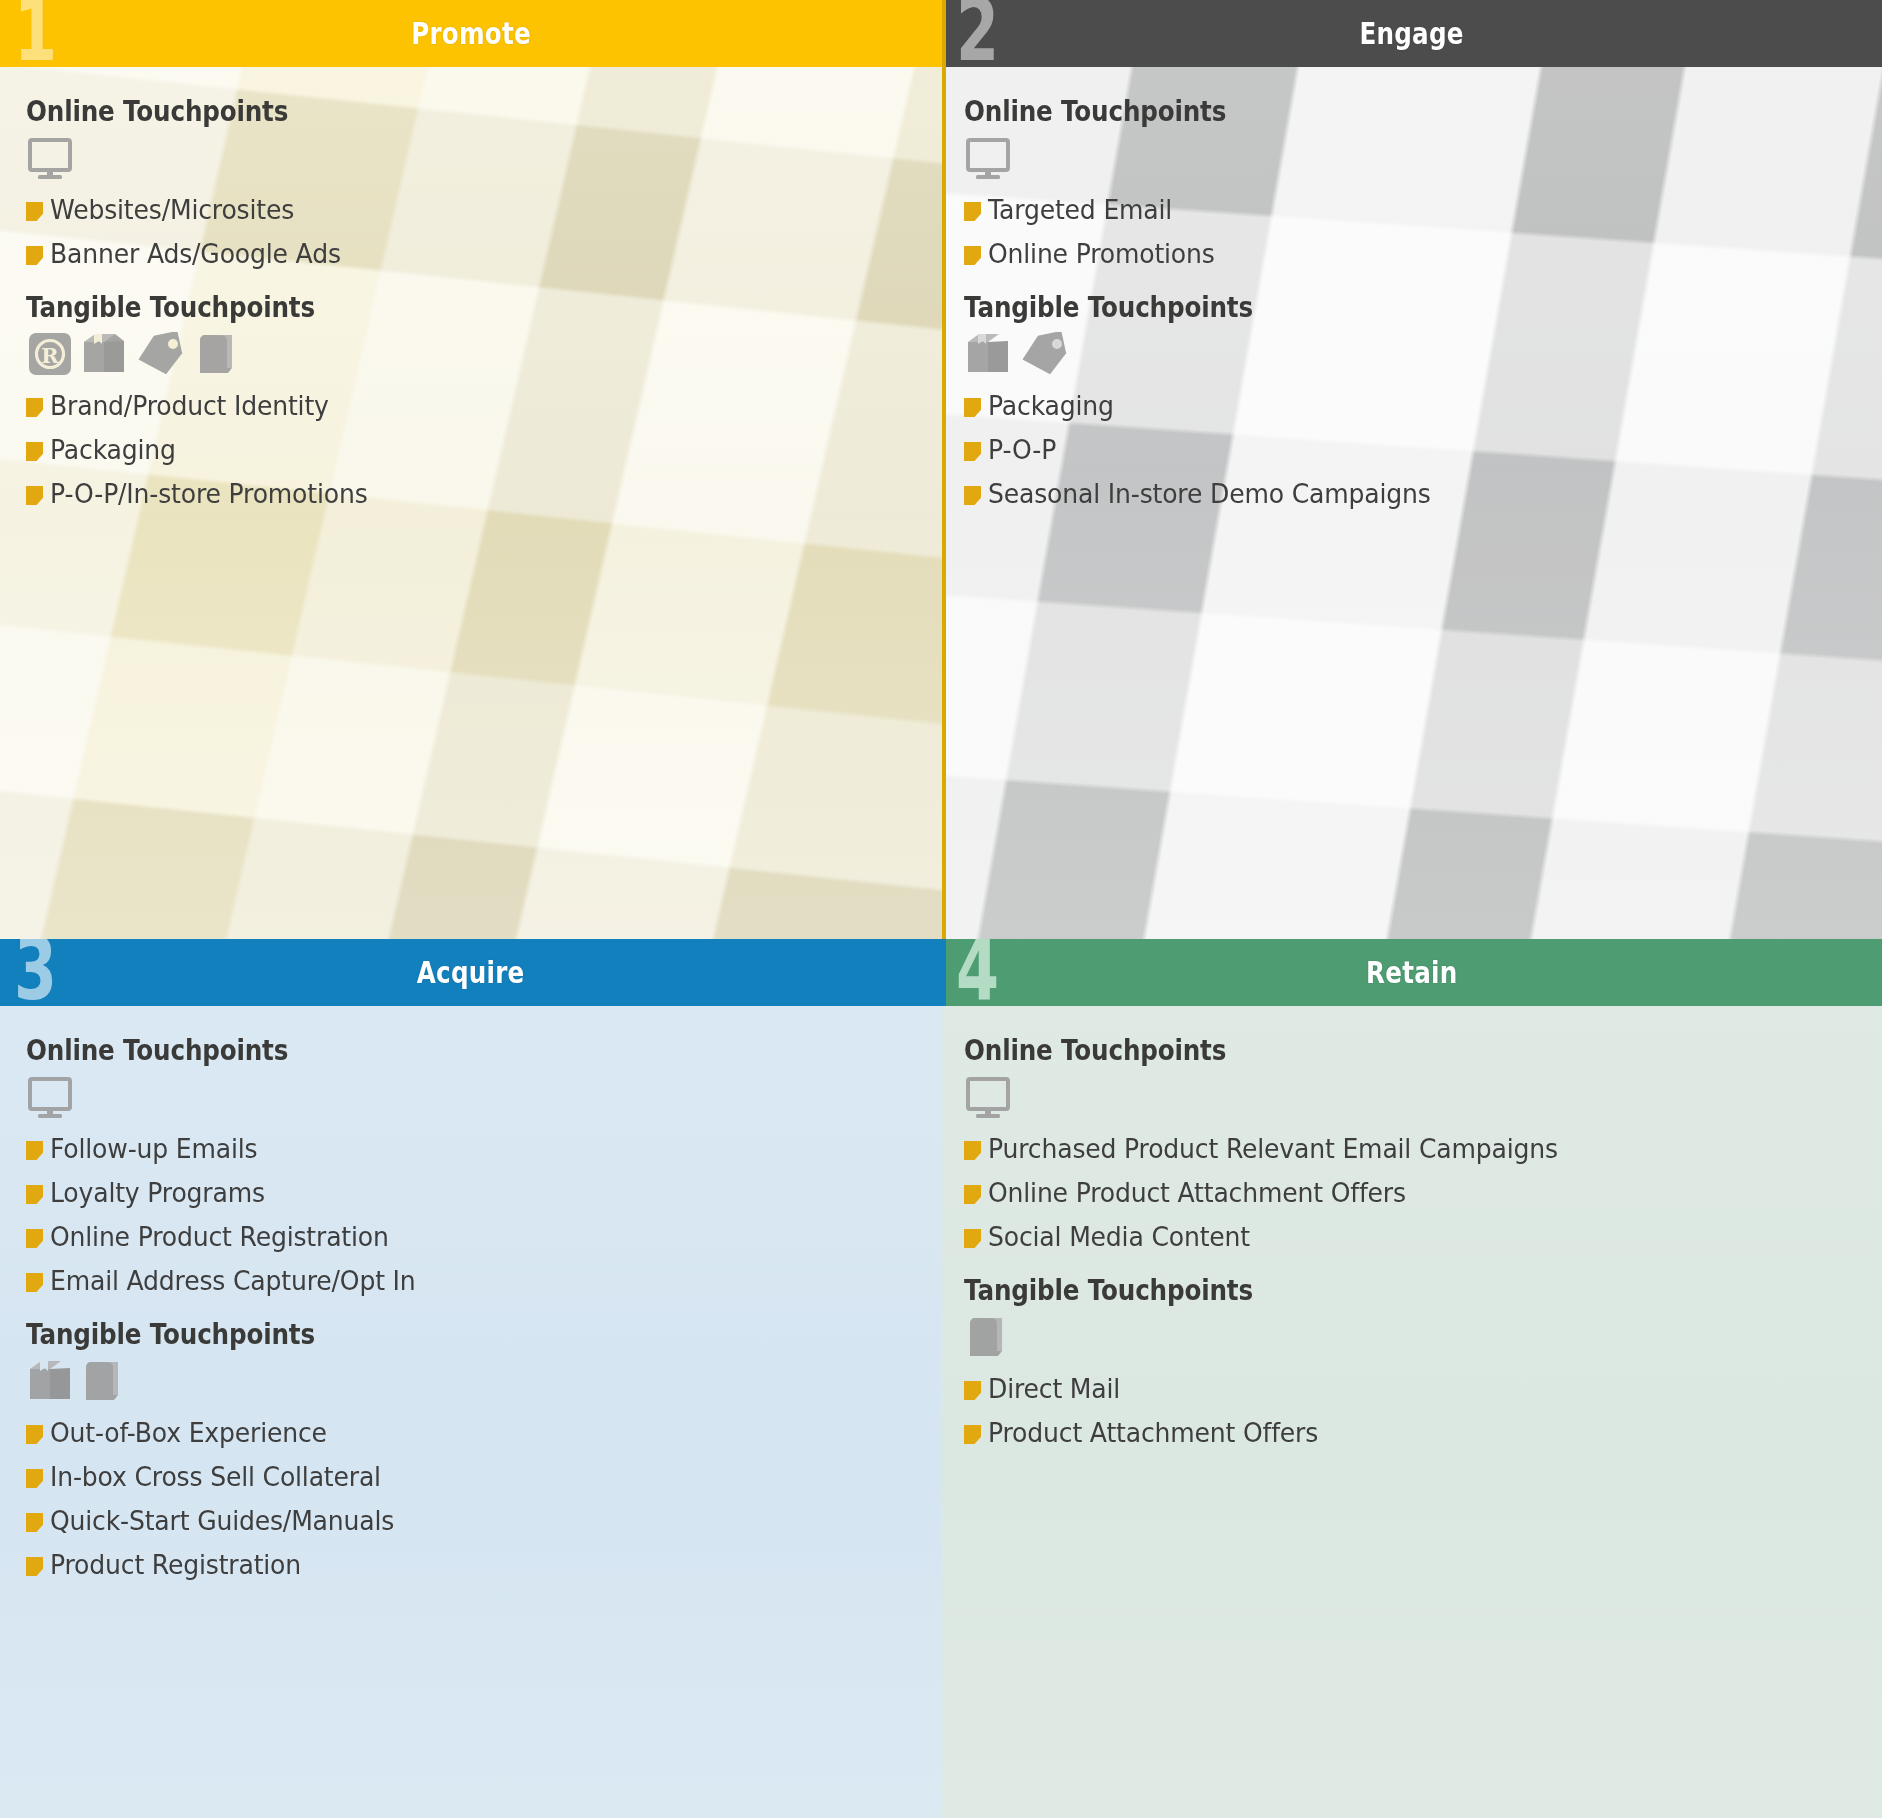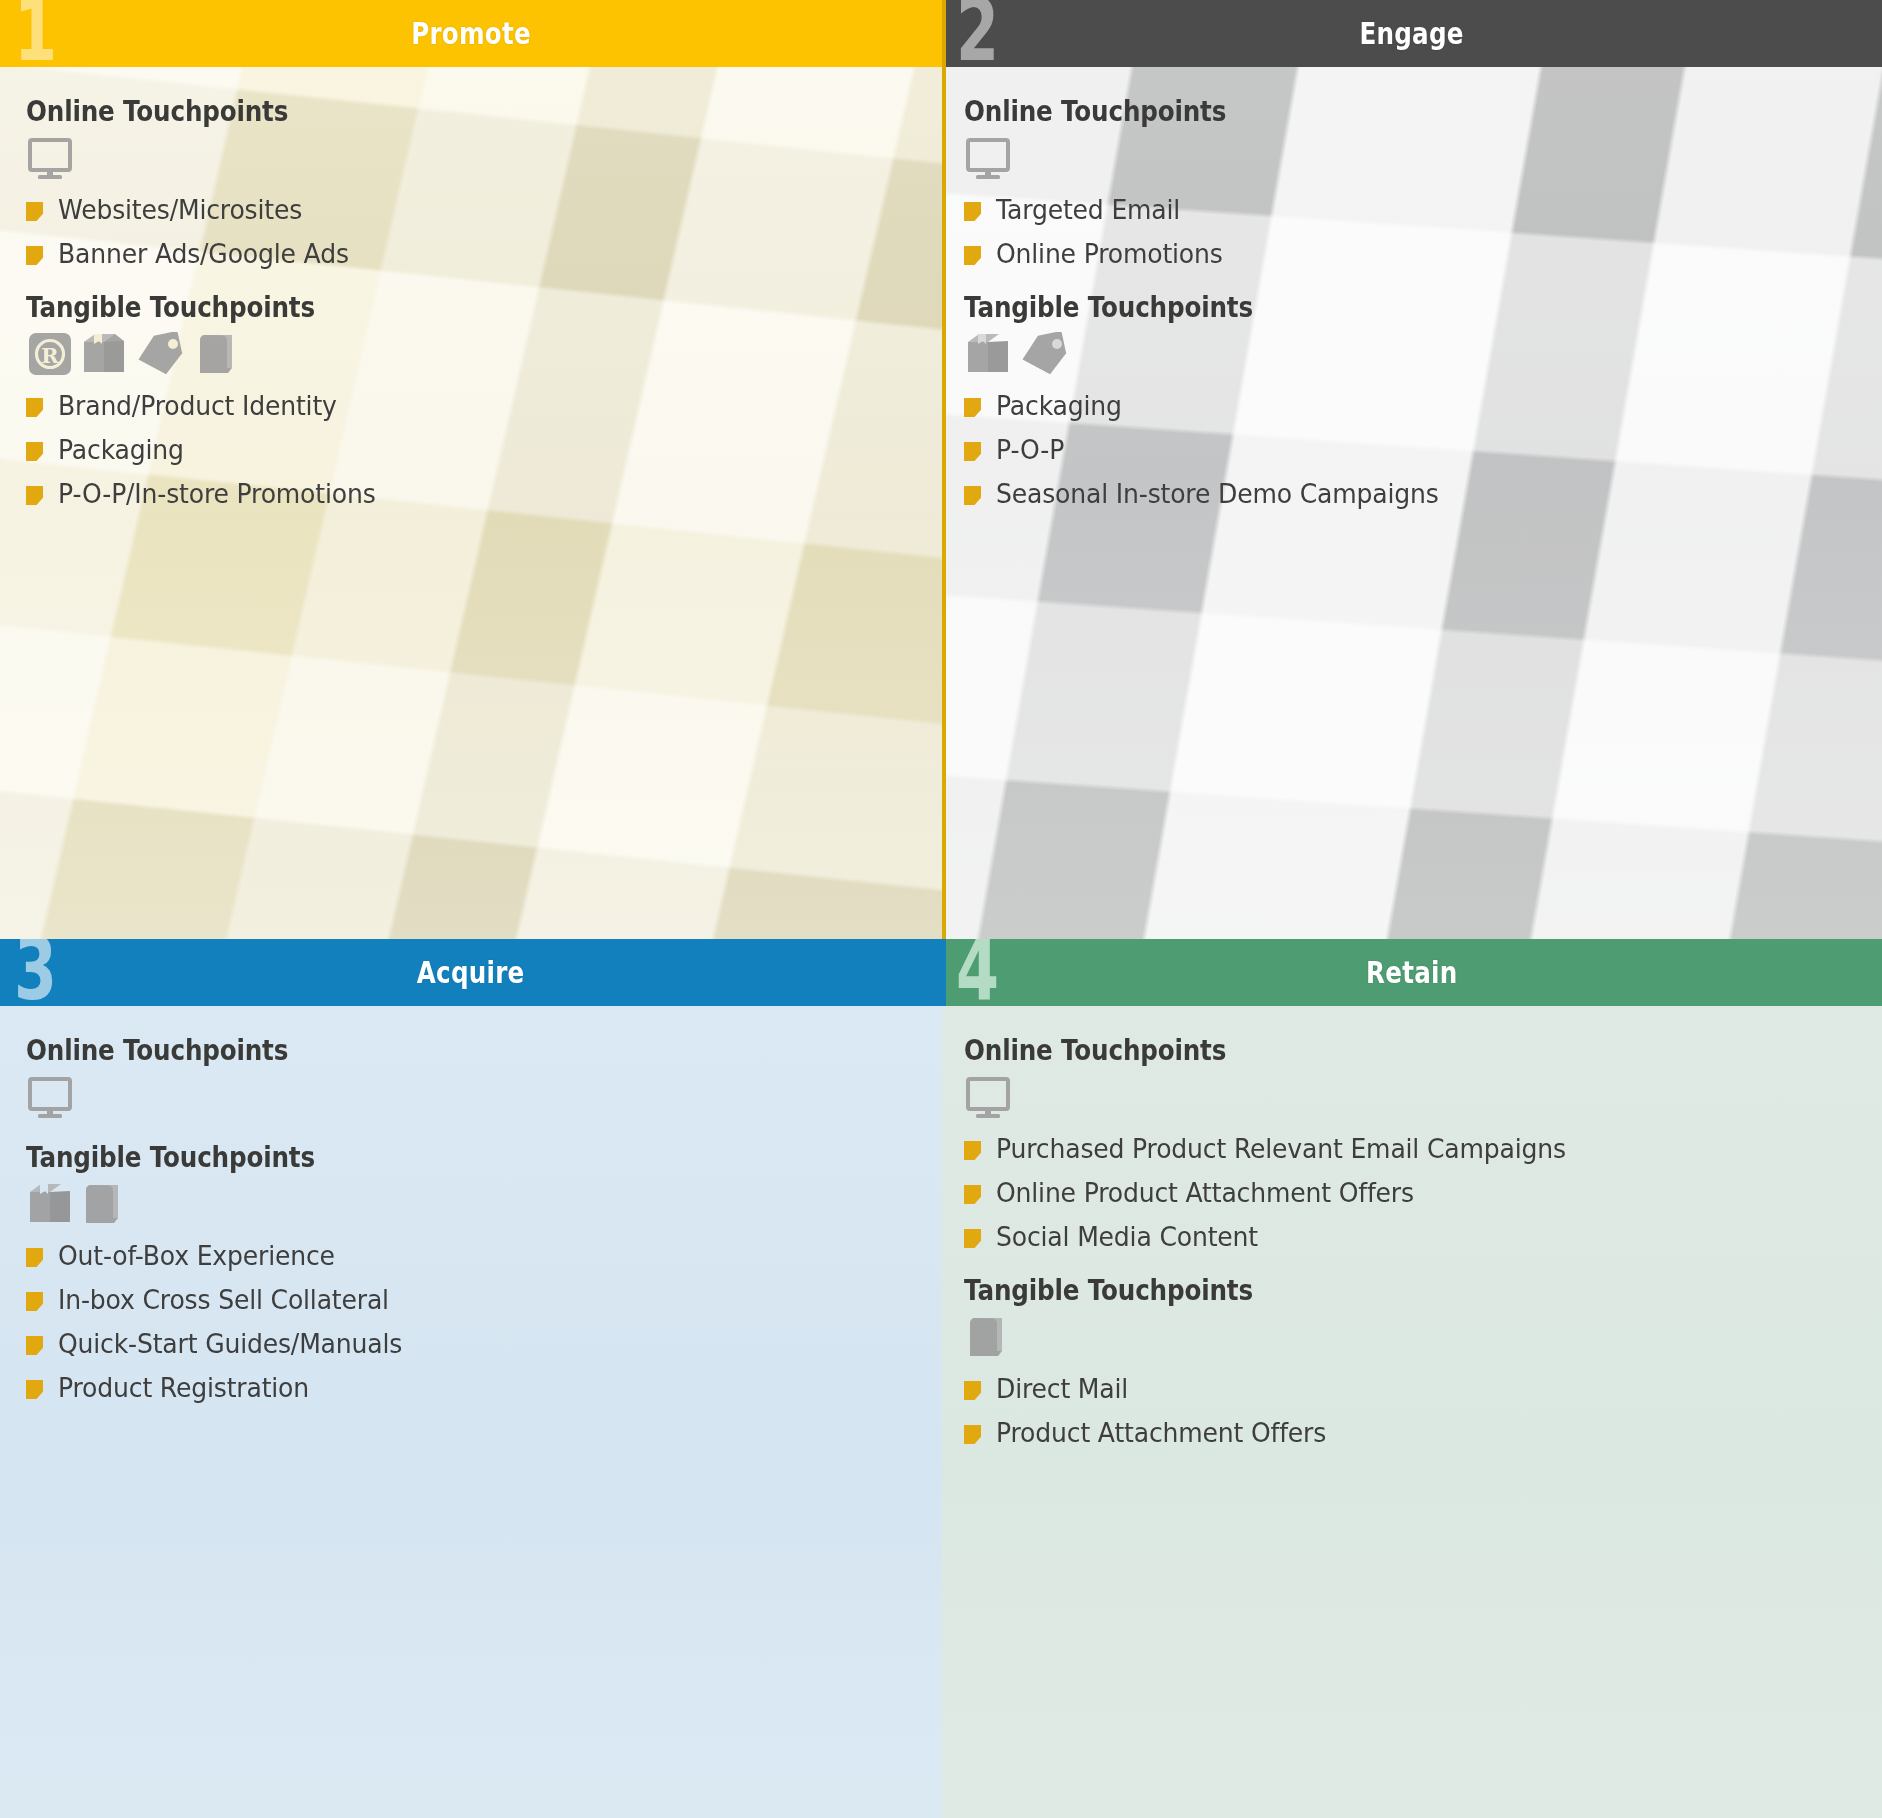--- a/index.html
+++ b/index.html
@@ -95,21 +95,21 @@
     margin:0 0 6px 0;
     white-space:nowrap;
   }
   .sec2{margin-top:22px;}
 
   .icon-row{display:flex;align-items:flex-end;gap:10px;margin:6px 0 14px 2px;height:46px;}
   .icn{display:block;opacity:.88;}
 
   ul.tp{list-style:none;margin:0;padding:0;}
   ul.tp li{
-    display:flex;align-items:baseline;gap:15px;
+    display:flex;align-items:baseline;gap:7px;
     margin-bottom:13px;
     font-family:"DejaVu Sans", sans-serif;
     font-size:27px;
     color:#3e3e3e;
     letter-spacing:-.2px;
     white-space:nowrap;
   }
   ul.tp li .bullet{
     flex:0 0 auto;
     width:17px;height:19px;
@@ -260,20 +260,38 @@
     <div class="body">
 
       <h3 class="sec-title">Online Touchpoints</h3>
       <div class="icon-row">
         <svg class="icn" width="46" height="42" viewBox="0 0 46 42">
           <rect x="2" y="2" width="40" height="30" rx="2" fill="none" stroke="#9a9a9a" stroke-width="4"></rect>
           <rect x="19" y="32" width="6" height="6" fill="#9a9a9a"></rect>
           <rect x="10" y="37" width="24" height="4" rx="1.5" fill="#9a9a9a"></rect>
         </svg>
       </div>
+      <ul class="tp">
+        <li>
+            <span class="bullet"></span>
+            <span class="txt">Follow-up Emails</span>
+          </li>
+        <li>
+            <span class="bullet"></span>
+            <span class="txt">Loyalty Programs</span>
+          </li>
+        <li>
+            <span class="bullet"></span>
+            <span class="txt">Online Product Registration</span>
+          </li>
+        <li>
+            <span class="bullet"></span>
+            <span class="txt">Email Address Capture/Opt In</span>
+          </li>
+      </ul>
 
       <h3 class="sec-title sec2">Tangible Touchpoints</h3>
       <div class="icon-row">
         <svg class="icn" width="44" height="44" viewBox="0 0 44 44">
           <polygon points="2,10 22,10 22,40 2,40" fill="#9a9a9a"></polygon>
           <polygon points="22,10 42,9 42,40 22,40" fill="#8d8d8d"></polygon>
           <polygon points="2,10 13,2 33,2 22,10" fill="#b2b2b2"></polygon>
           <polygon points="12,2 12,12 17,9 20,12 20,2" fill="#d7e7f2"></polygon>
         </svg>
         <svg class="icn" width="42" height="44" viewBox="0 0 42 44">

